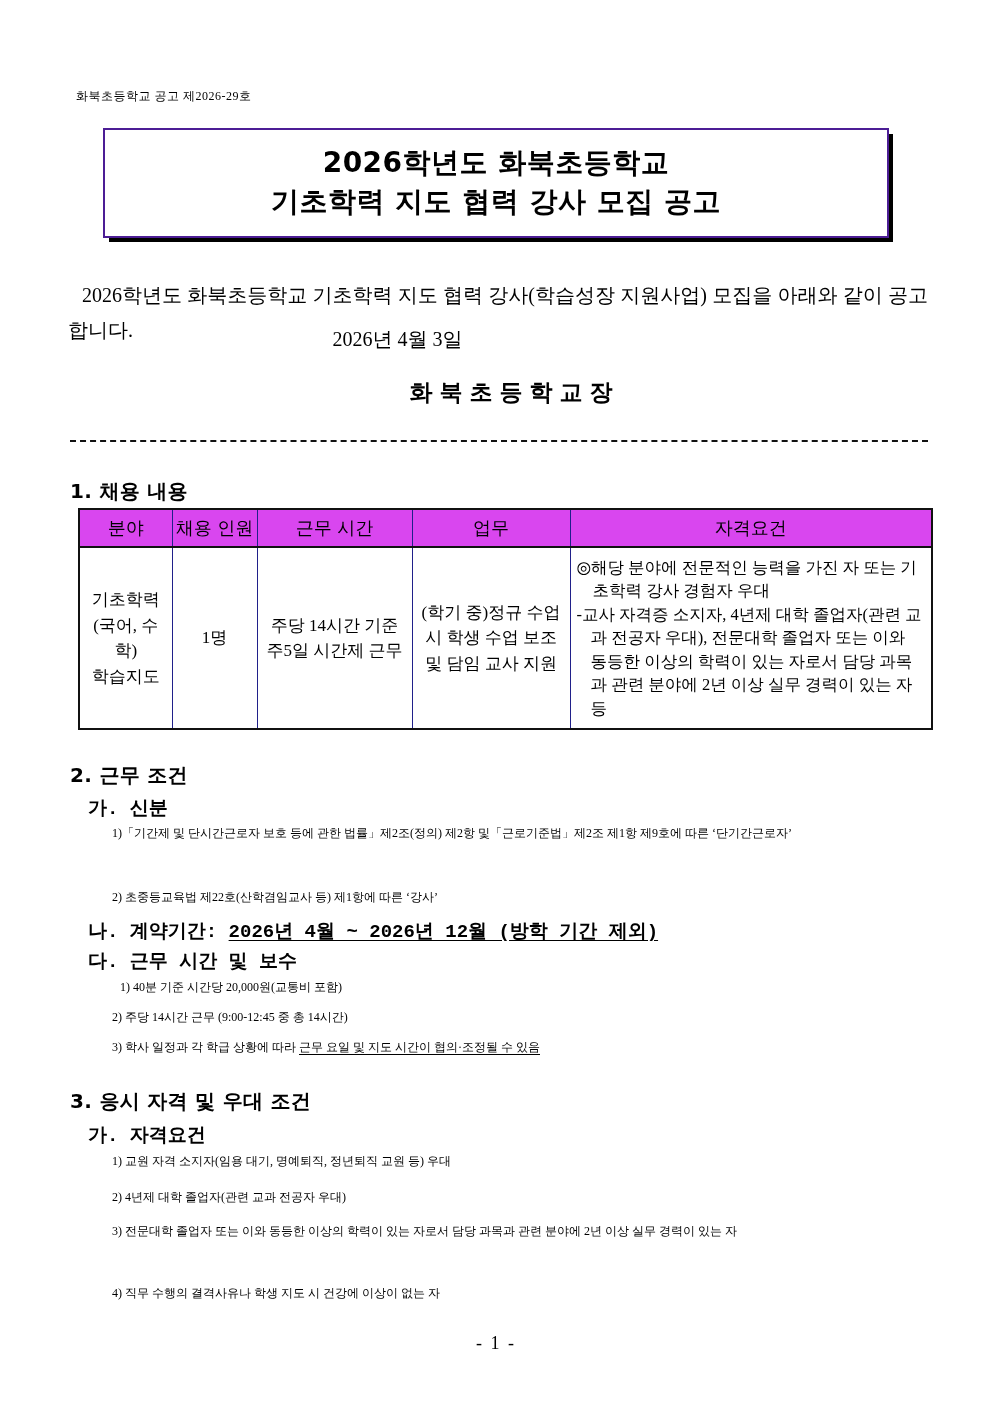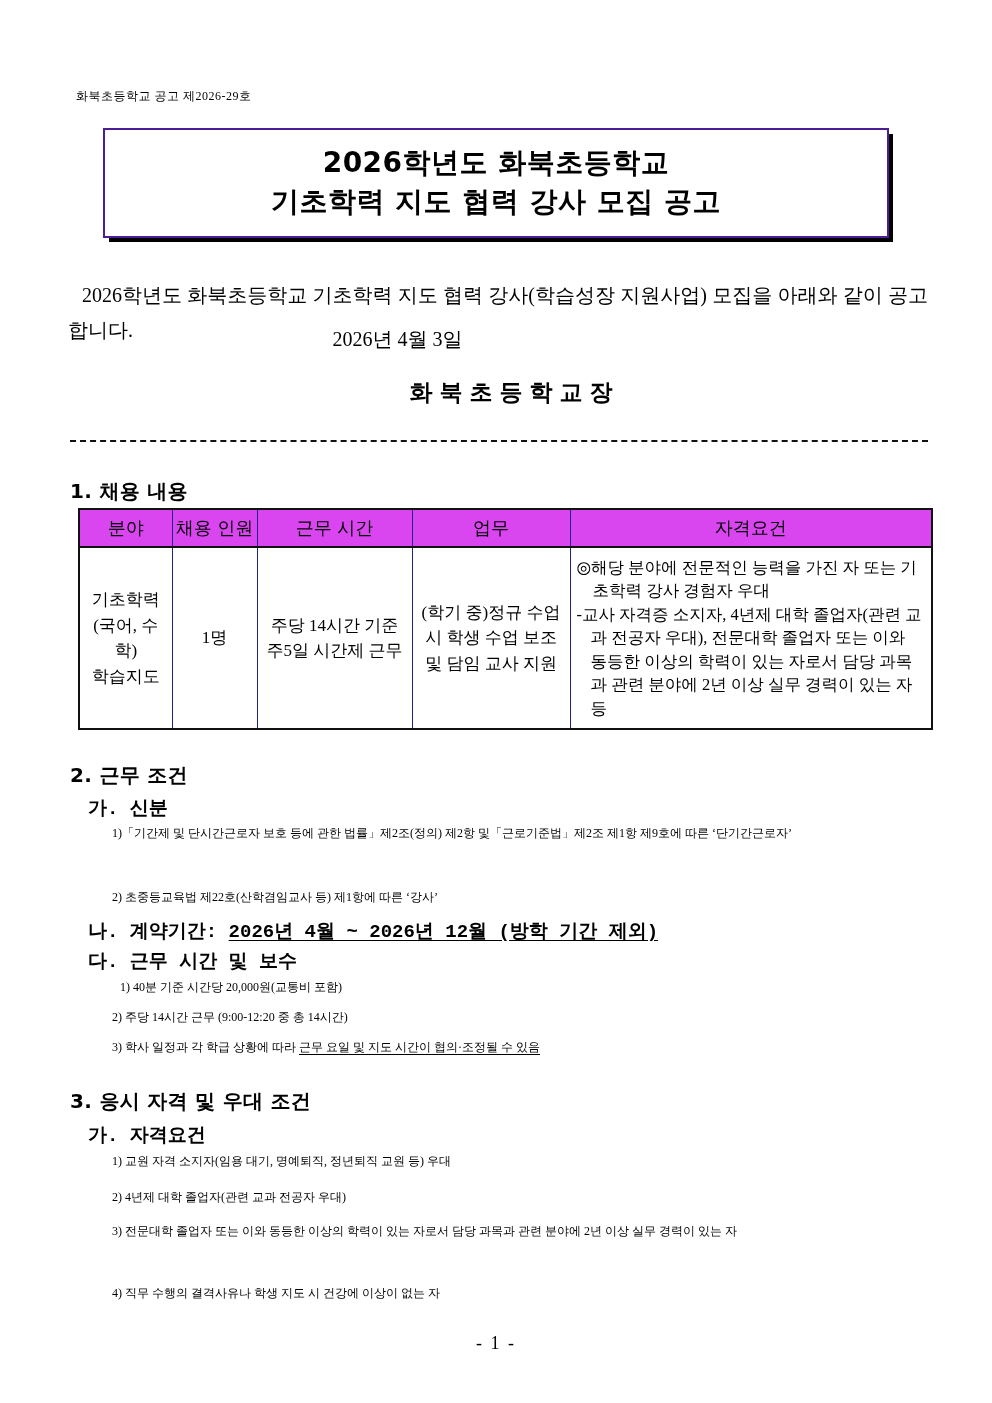--- a/index.html
+++ b/index.html
@@ -244,21 +244,21 @@
   <div class="sec-h2" style="left:88px; top:795px;">가. 신분</div>
   <div class="sec-li" style="left:112px; top:824px; width:818px; padding-left:24px; text-indent:-24px;">1)「기간제 및 단시간근로자 보호 등에 관한 법률」제2조(정의) 제2항 및「근로기준법」제2조 제1항 제9호에 따른 ‘단기간근로자’</div>
   <div class="sec-li" style="left:112px; top:888px; width:818px;">2) 초중등교육법 제22호(산학겸임교사 등) 제1항에 따른 ‘강사’</div>
 
   <div class="sec-h2" style="left:88px; top:918px;">
     <span>나. 계약기간: </span><span class="u" style="font-weight:bold;">2026년 4월 ~ 2026년 12월 (방학 기간 제외)</span>
   </div>
 
   <div class="sec-h2" style="left:88px; top:948px;">다. 근무 시간 및 보수</div>
   <div class="sec-li" style="left:120px; top:978px; width:818px;">1) 40분 기준 시간당 20,000원(교통비 포함)</div>
-  <div class="sec-li" style="left:112px; top:1008px; width:818px;">2) 주당 14시간 근무 (9:00-12:20 중 총 14시간)</div>
+  <div class="sec-li" style="left:112px; top:1008px; width:818px;">2) 주당 14시간 근무 (9:00-12:45 중 총 14시간)</div>
   <div class="sec-li" style="left:112px; top:1038px; width:830px;">
     <span>3) 학사 일정과 각 학급 상황에 따라 </span><span class="u">근무 요일 및 지도 시간이 협의·조정될 수 있음</span>
   </div>
 
   <div class="sec-h1" style="left:70px; top:1088px;">3. 응시 자격 및 우대 조건</div>
   <div class="sec-h2" style="left:88px; top:1122px;">가. 자격요건</div>
   <div class="sec-li" style="left:112px; top:1152px; width:818px;">1) 교원 자격 소지자(임용 대기, 명예퇴직, 정년퇴직 교원 등) 우대</div>
   <div class="sec-li" style="left:112px; top:1188px; width:818px;">2) 4년제 대학 졸업자(관련 교과 전공자 우대)</div>
   <div class="sec-li" style="left:112px; top:1222px; width:822px; padding-left:24px; text-indent:-24px; text-align:justify;">3) 전문대학 졸업자 또는 이와 동등한 이상의 학력이 있는 자로서 담당 과목과 관련 분야에 2년 이상 실무 경력이 있는 자</div>
   <div class="sec-li" style="left:112px; top:1284px; width:818px;">4) 직무 수행의 결격사유나 학생 지도 시 건강에 이상이 없는 자</div>

